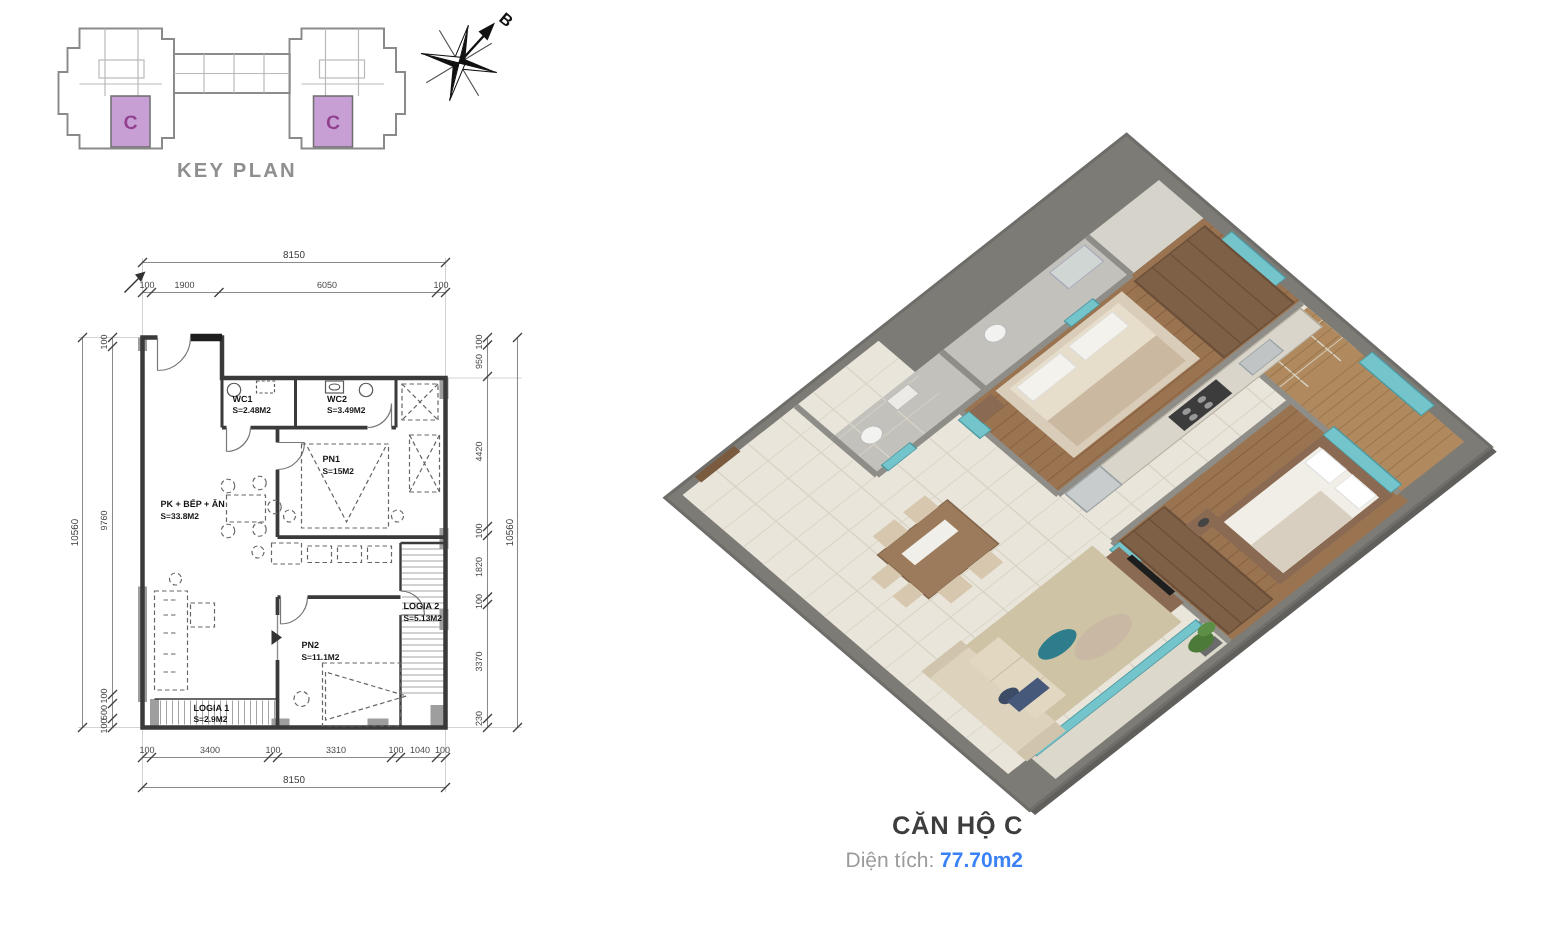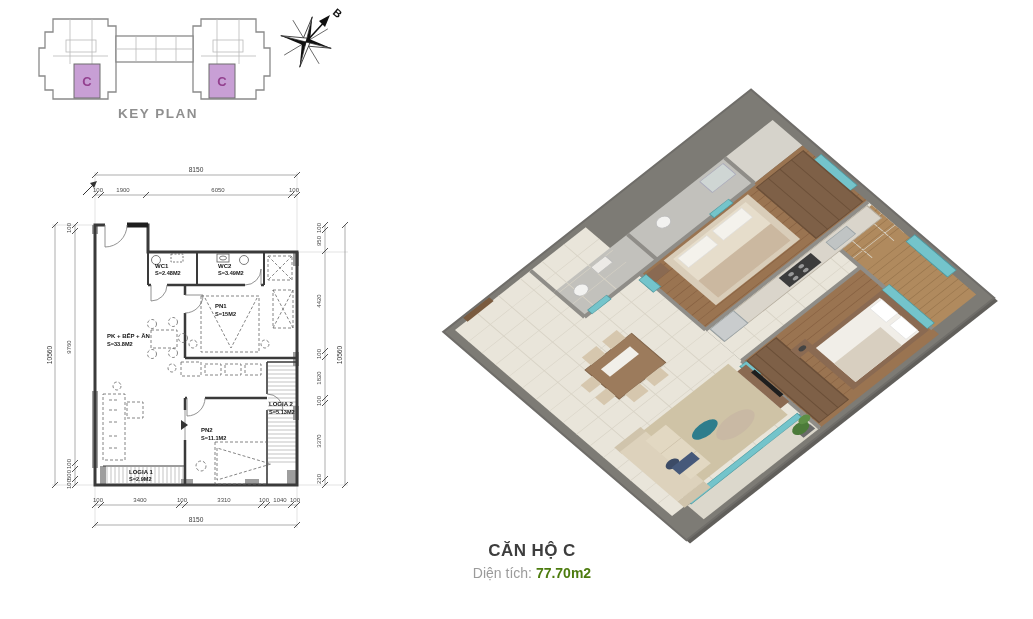--- a/index.html
+++ b/index.html
@@ -5,24 +5,24 @@
   html,body{margin:0;padding:0;background:#ffffff;}
   body{font-family:"Liberation Sans",sans-serif;}
   #stage{position:relative;width:1033px;height:619px;background:#fff;overflow:hidden;}
   .abs{position:absolute;}
   .dimtxt{font-size:6px;fill:#4a4a4a;}
   .dimtot{font-size:6.6px;fill:#3a3a3a;}
   .roomname{font-size:6px;font-weight:bold;fill:#141414;}
   .roomarea{font-size:5.6px;font-weight:bold;fill:#141414;}
   .keyplan-title{font-size:13.5px;font-weight:bold;fill:#8f8f8f;letter-spacing:1.5px;}
   .compass-b{font-size:11px;font-weight:bold;fill:#111;}
-  .caption{position:absolute;left:382px;top:541px;width:300px;text-align:center;}
+  .caption{position:absolute;left:382px;top:541px;width:300px;text-align:right;}
   .caption .title{font-weight:bold;font-size:17px;color:#3d3d3d;letter-spacing:.4px;}
   .caption .area{font-size:14px;color:#9b9b9b;margin-top:4px;}
-  .caption .area .val{font-weight:bold;color:#4d7c0f;}
+  .caption .area .val{font-weight:bold;color:#3b82f6;}
   svg text{font-family:"Liberation Sans",sans-serif;}
 </style>
 </head>
 <body>
 
 <div id="stage">
 
   <svg class="abs" style="left:8px;top:4px;" width="270" height="125" viewBox="0 0 270 125">
     <g stroke="#8a8a8a" stroke-width="1.3" fill="#ffffff">
       <path d="M45,15 H100 V22 H108 V88 H100 V95 H45 V86 H37 V72 H31 V44 H37 V28 H45 Z"></path>

